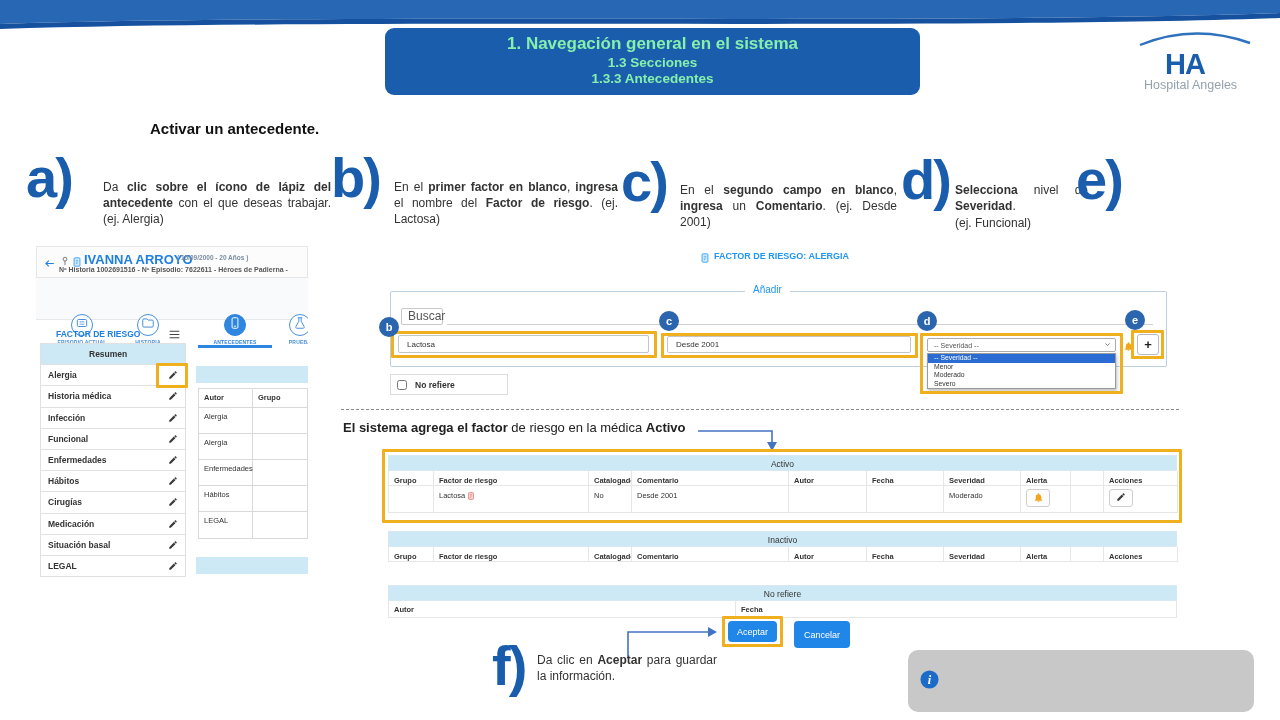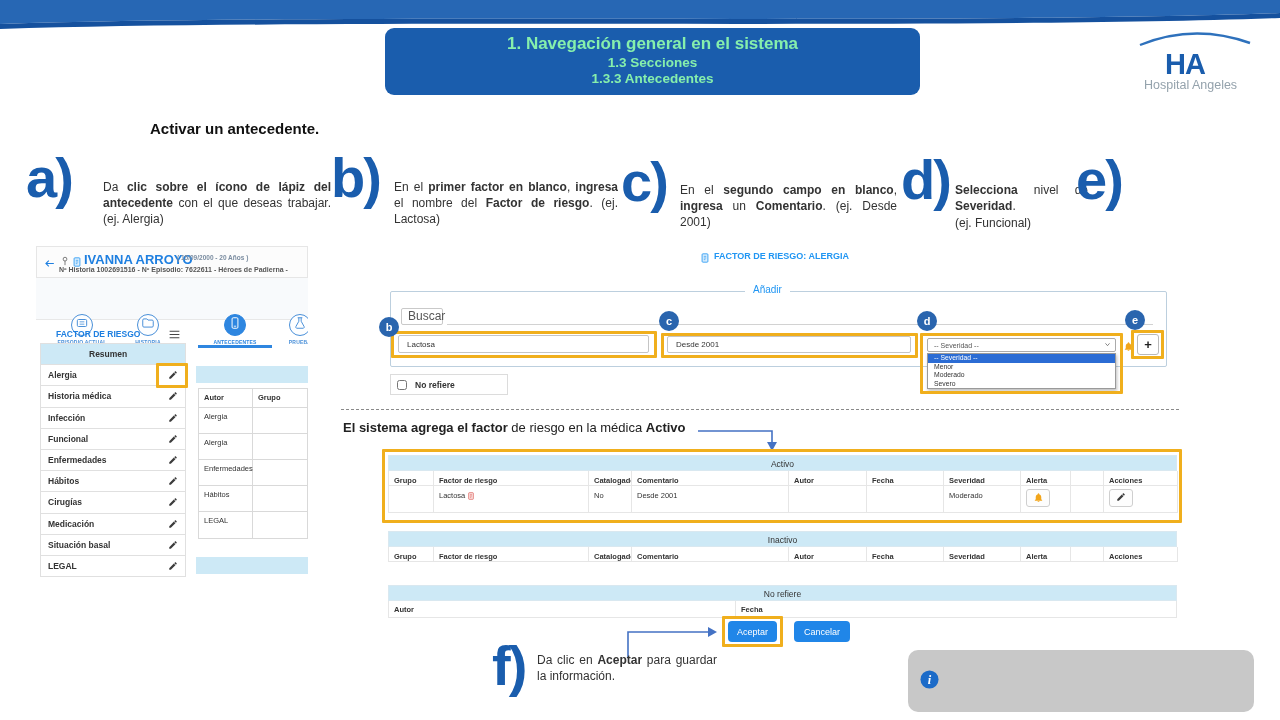--- a/index.html
+++ b/index.html
@@ -409,21 +409,21 @@
   <div class="abs" style="left:388px;top:585px;width:789px">
     <div class="tband band">No refiere</div>
     <div class="nr-grid">
       <div style="width:347px">Autor</div>
       <div style="flex:1">Fecha</div>
     </div>
   </div>
 
   <div class="hl" style="left:722px;top:616px;width:61px;height:31px"></div>
   <button class="btn-blue" style="left:728px;top:621px;width:49px;height:21px">Aceptar</button>
-  <button class="btn-blue" style="left:794px;top:621px;width:56px;height:21px">Cancelar</button>
+  <button class="btn-blue" style="left:794px;top:621px;width:56px;height:27px">Cancelar</button>
 
   <svg class="abs" style="left:618px;top:622px" width="105" height="40">
     <path d="M10 35 V10 H90" fill="none" stroke="#4472C4" stroke-width="1.6"></path>
     <polygon points="90,5 99,10 90,15" fill="#4472C4"></polygon>
   </svg>
 
   <div class="step-letter" style="left:492px;top:638px">f)</div>
   <div class="step-text" style="left:537px;top:653px;width:180px"><span>Da clic en </span><span class="bold">Aceptar</span><span> para guardar la información.</span></div>
 
   <div class="abs info-box">

